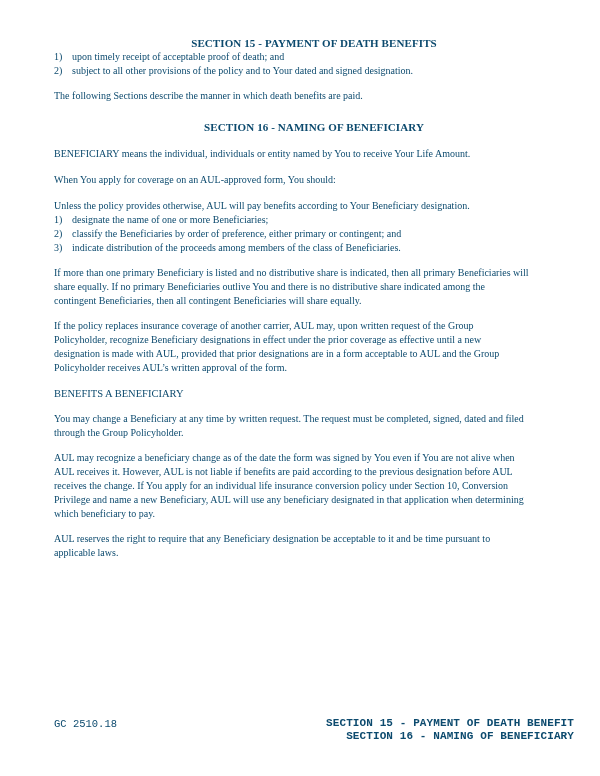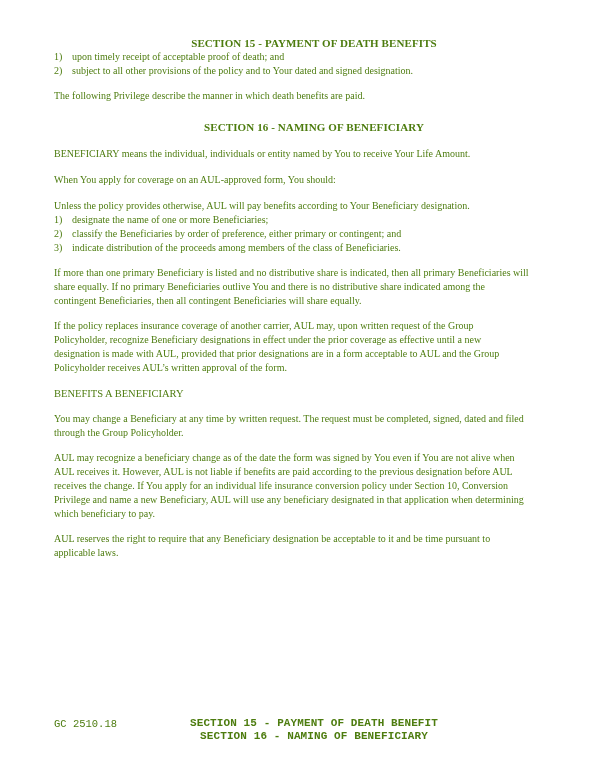--- a/index.html
+++ b/index.html
@@ -1,21 +1,21 @@
 <!DOCTYPE html>
 <html><head>
 <meta charset="utf-8">
 <style>
   html, body { margin: 0; padding: 0; background: #ffffff; }
   .page {
     position: relative;
     width: 600px;
     height: 776px;
     background: #ffffff;
-    color: #4d7c0f;
+    color: #0c4a6e;
     font-family: "Liberation Serif", "DejaVu Serif", serif;
     overflow: hidden;
   }
   .content {
     padding: 36px 26px 0 54px;
     font-size: 10px;
     line-height: 14px;
   }
   .sec-title {
     font-size: 11px;
@@ -49,21 +49,21 @@
     font-family: Liberation Mono, monospace;
   }
   .doc-code {
     position: absolute;
     left: 54px;
     top: 1px;
     font-size: 10.5px;
     line-height: 13px;
   }
   .footer-center {
-    text-align: center;
+    text-align: right;
     font-weight: bold;
     font-size: 11px;
     line-height: 13px;
     white-space: pre-line;
     letter-spacing: 0.1px;
   }
 </style>
 </head>
 <body>
 
@@ -77,21 +77,21 @@
       <div class="li">
         <span class="num">1)</span>
         <span class="li-text">upon timely receipt of acceptable proof of death; and</span>
       </div>
       <div class="li">
         <span class="num">2)</span>
         <span class="li-text">subject to all other provisions of the policy and to Your dated and signed designation.</span>
       </div>
     </div>
 
-    <p class="para tight">The following Privilege describe the manner in which death benefits are paid.</p>
+    <p class="para tight">The following Sections describe the manner in which death benefits are paid.</p>
 
     <h1 class="sec-title second">SECTION 16 - NAMING OF BENEFICIARY</h1>
 
     <p class="para" style="margin-top:13px">BENEFICIARY means the individual, individuals or entity named by You to receive Your Life Amount.</p>
 
     <p class="para">When You apply for coverage on an AUL-approved form, You should:</p>
 
     <p class="para">Unless the policy provides otherwise, AUL will pay benefits according to Your Beneficiary designation.</p>
 
     <div class="list">

